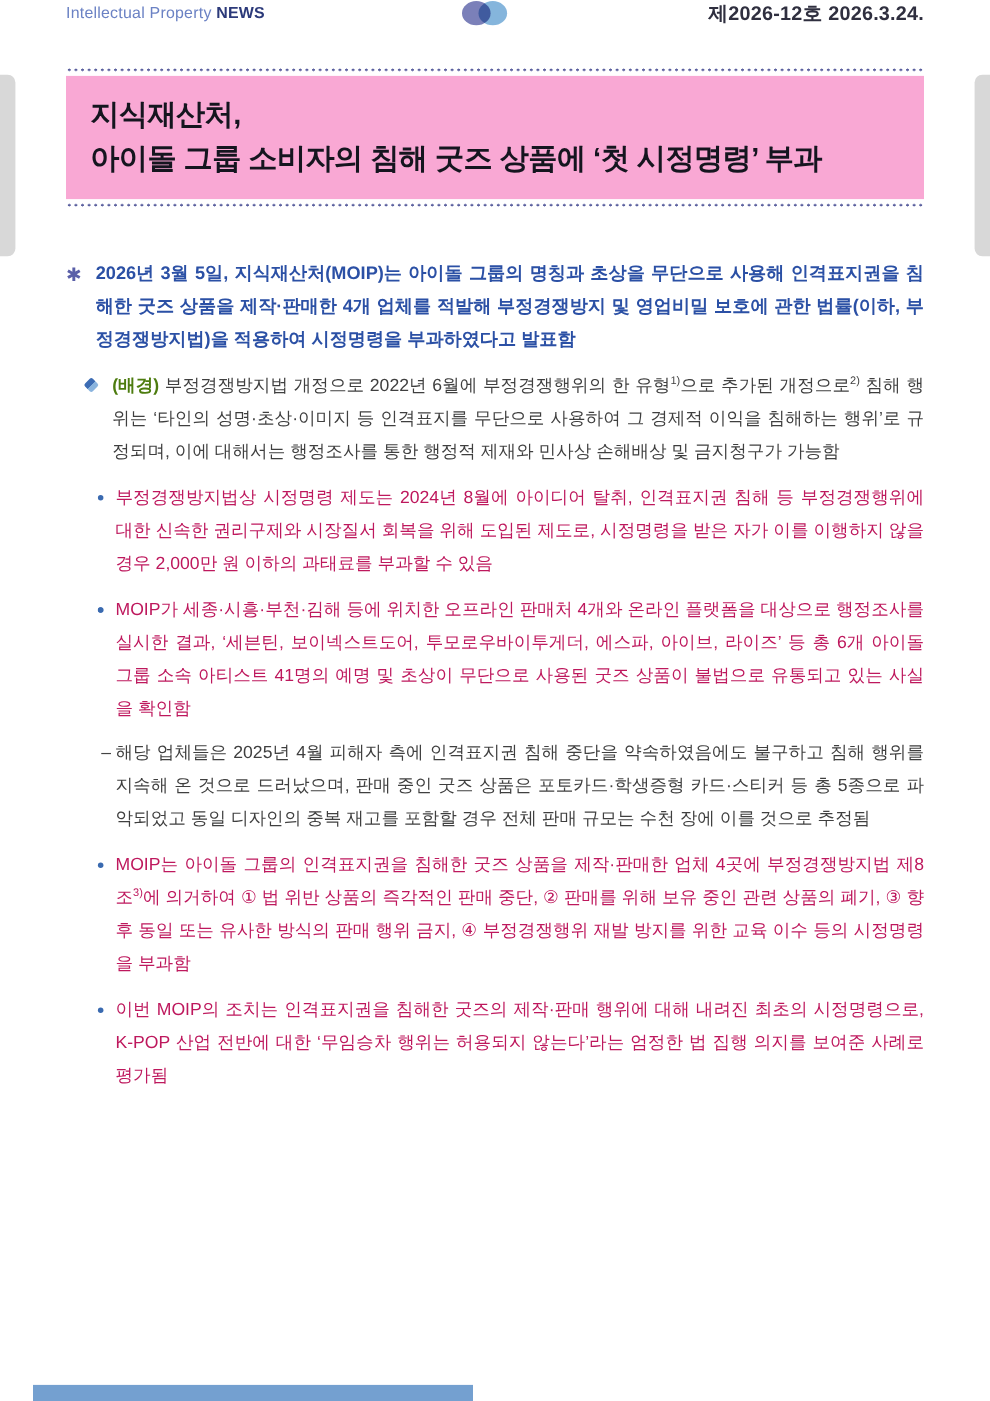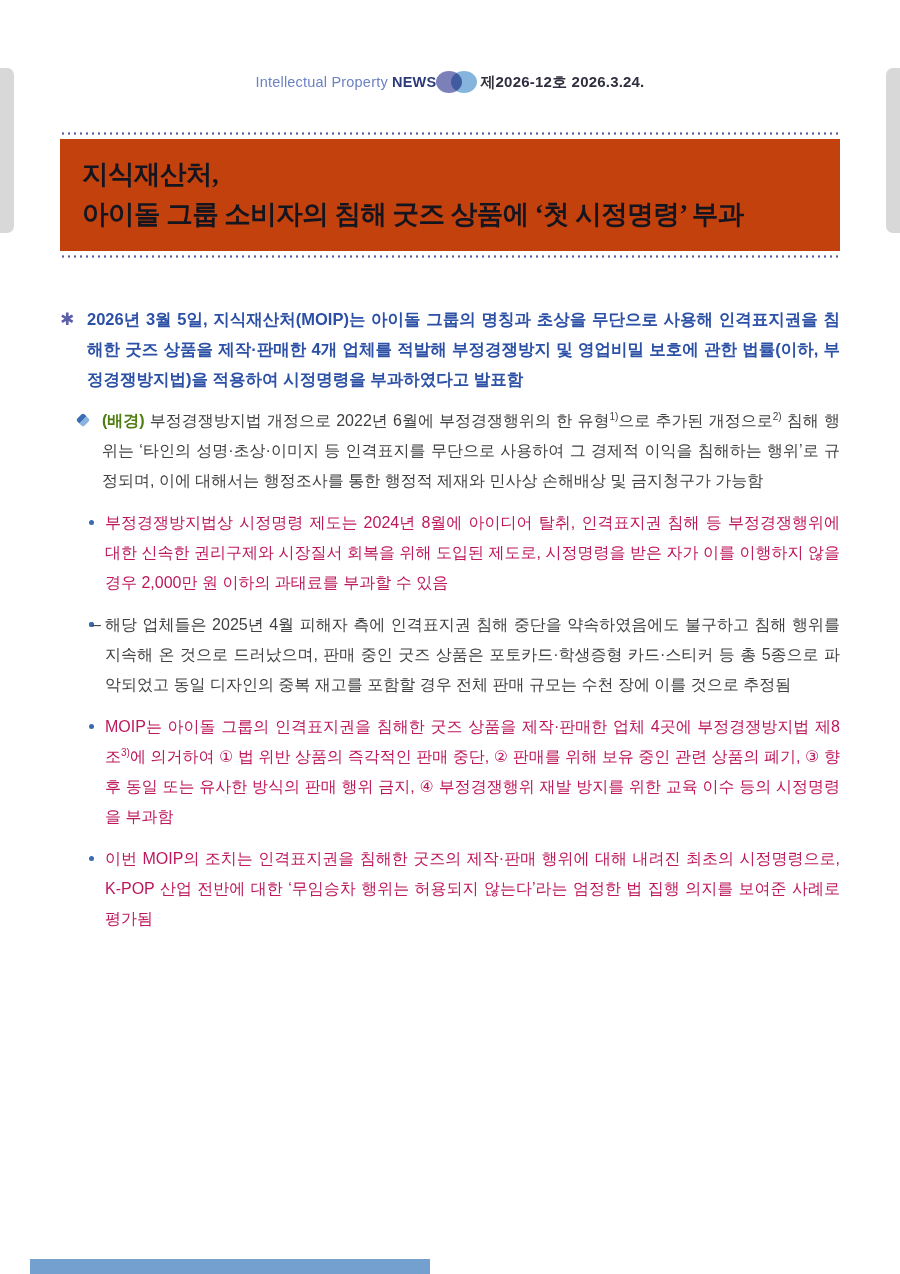--- a/index.html
+++ b/index.html
@@ -9,35 +9,35 @@
     -webkit-font-smoothing:antialiased;
   }
   .page{padding:0 60px;position:relative;}
 
   
   .side-tab{position:absolute;top:68px;width:14px;height:165px;background:#d8d8d8;}
   .side-tab.left{left:0;border-radius:0 7px 7px 0;}
   .side-tab.right{right:0;border-radius:7px 0 0 7px;}
 
   
-  .header{display:flex;align-items:center;justify-content:center;padding-top:70px;height:24px;}
+  .header{display:flex;align-items:center;justify-content:space-between;height:24px;}
   .brand{font-size:14.5px;letter-spacing:.2px;color:#6b82c4;font-weight:500;}
   .brand b{color:#2c3a7a;font-weight:bold;}
   .logo{position:relative;width:44px;height:22px;}
   .logo .c1,.logo .c2{position:absolute;top:0;width:26px;height:22px;border-radius:50%;}
   .logo .c1{left:0;background:#7b80b9;}
   .logo .c2{left:15px;background:#6fa8d6;opacity:.85;mix-blend-mode:multiply;}
-  .issue{font-size:15px;font-weight:bold;color:#2f2f3f;letter-spacing:.2px;}
+  .issue{font-size:18px;font-weight:bold;color:#2f2f3f;letter-spacing:.2px;}
 
   
   .dotline{height:3px;margin-top:38px;
     background-image:radial-gradient(circle,#5a5f9e 1px,transparent 1.3px);
     background-size:6px 3px;background-repeat:repeat-x;}
   .dotline.bottom{margin-top:0;}
-  .title-box{background:#c2410c;margin:4px 0;padding:15px 22px 17px 22px;font-family:Liberation Serif, serif;}
+  .title-box{background:#f9a8d4;margin:4px 0;padding:15px 22px 17px 22px;}
   .title-box h1{margin:0;font-size:26.5px;line-height:40px;color:#15151f;font-weight:bold;letter-spacing:-0.5px;}
 
   
   .lead{position:relative;margin:46px 0 0 0;padding-left:27px;
     font-size:16.5px;line-height:30px;font-weight:bold;color:#2b50a5;text-align:justify;}
   .lead .flower{position:absolute;left:0;top:1px;font-size:17px;color:#5a5fa8;font-weight:normal;}
 
   .sec{position:relative;margin:12px 0 0 18px;padding-left:24px;
     font-size:16px;line-height:30px;color:#3f3f3f;text-align:justify;}
   .sec .diamond{position:absolute;left:0;top:9px;width:10px;height:10px;transform:rotate(45deg);
@@ -91,21 +91,21 @@
   <p class="sub">
     <span class="dot"></span><span>부정경쟁방지법상 시정명령 제도는 2024년 8월에 아이디어 탈취, 인격표지권 침해 등 부정경쟁행위에 대한 신속한 권리구제와 시장질서 회복을 위해 도입된 제도로, 시정명령을 받은 자가 이를 이행하지 않을 경우 2,000만 원 이하의 과태료를 부과할 수 있음</span>
   </p>
 
   <p class="sub">
     <span class="dot"></span>
   </p>
 
 
   <p class="sub">
-    <span class="dot"></span>
+    <span class="dot"></span><span>MOIP가 세종·시흥·부천·김해 등에 위치한 오프라인 판매처 4개와 온라인 플랫폼을 대상으로 행정조사를 실시한 결과, ‘세븐틴, 보이넥스트도어, 투모로우바이투게더, 에스파, 아이브, 라이즈’ 등 총 6개 아이돌 그룹 소속 아티스트 41명의 예명 및 초상이 무단으로 사용된 굿즈 상품이 불법으로 유통되고 있는 사실을 확인함</span>
   </p>
 
   <p class="dash-item">
     <span class="dash">–</span><span>해당 업체들은 2025년 4월 피해자 측에 인격표지권 침해 중단을 약속하였음에도 불구하고 침해 행위를 지속해 온 것으로 드러났으며, 판매 중인 굿즈 상품은 포토카드·학생증형 카드·스티커 등 총 5종으로 파악되었고 동일 디자인의 중복 재고를 포함할 경우 전체 판매 규모는 수천 장에 이를 것으로 추정됨</span>
   </p>
 
   <p class="sub">
     <span class="dot"></span><span>MOIP는 아이돌 그룹의 인격표지권을 침해한 굿즈 상품을 제작·판매한 업체 4곳에 부정경쟁방지법 제8조</span><sup>3)</sup><span>에 의거하여 ① 법 위반 상품의 즉각적인 판매 중단, ② 판매를 위해 보유 중인 관련 상품의 폐기, ③ 향후 동일 또는 유사한 방식의 판매 행위 금지, ④ 부정경쟁행위 재발 방지를 위한 교육 이수 등의 시정명령을 부과함</span>
   </p>
 

